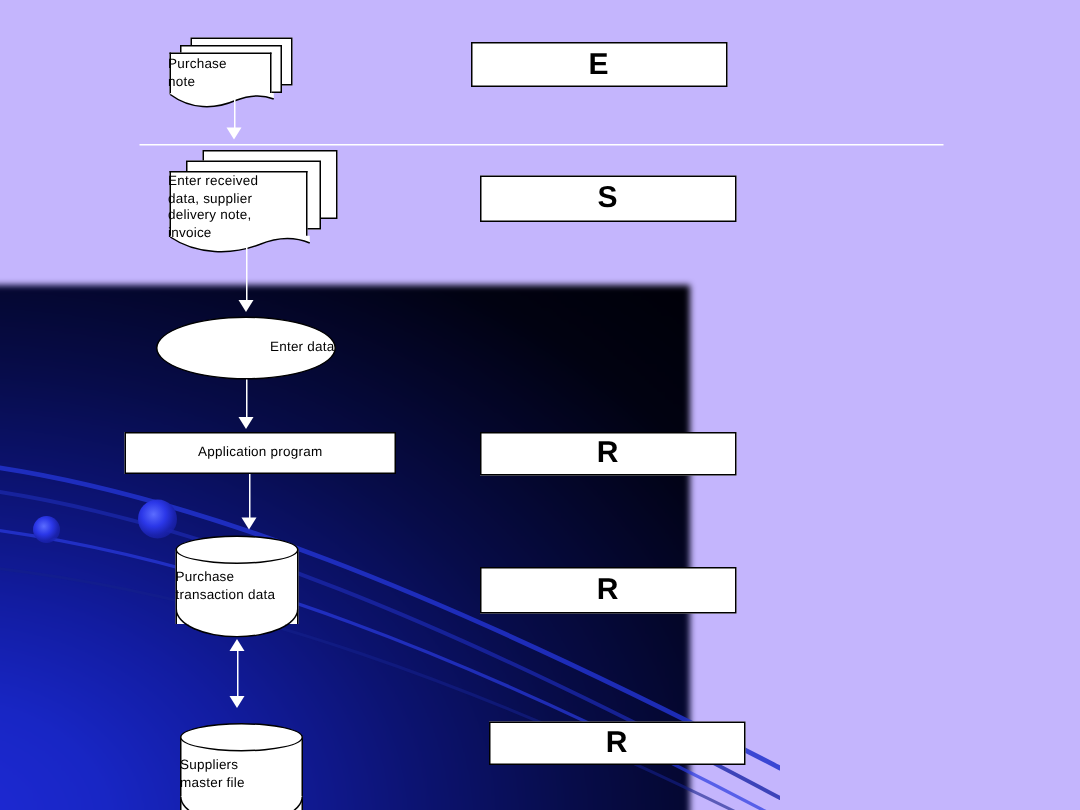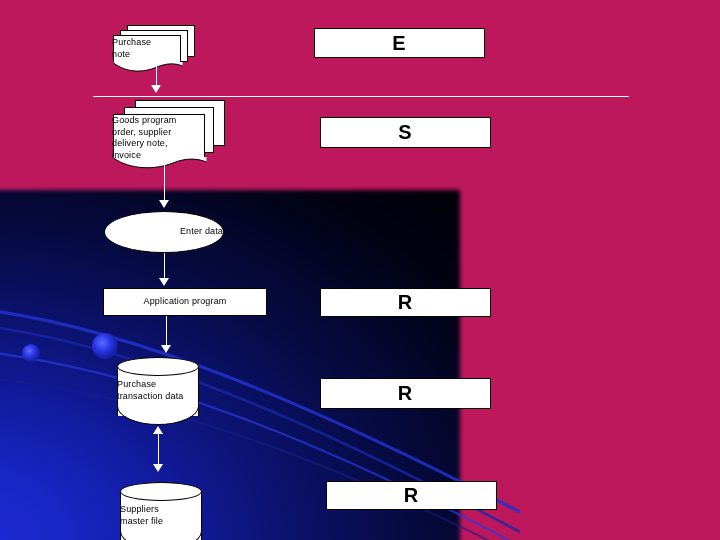--- a/index.html
+++ b/index.html
@@ -7,21 +7,21 @@
     padding: 0;
     background: #000000;
   }
   body {
     font-family: "Liberation Sans", sans-serif;
   }
   #slide {
     position: relative;
     width: 720px;
     height: 540px;
-    background: #be185d;
+    background: #c4b5fd;
     overflow: hidden;
   }
 
   
   .bg-layer {
     position: absolute;
     inset: 0;
     pointer-events: none;
   }
   .bg-glow {
@@ -238,38 +238,38 @@
 
   <div class="docstack" style="left:113px; top:100px; width:110px; height:72px;">
     <div class="sheet back2" style="left:22px; top:0px; width:90px; height:46px;"></div>
     <div class="sheet" style="left:11px; top:7px; width:90px; height:46px;"></div>
     <div class="front" style="left:0px; top:14px; width:92px; height:44px;"></div>
     <svg class="wave" style="left:0px; top:57px; width:94px; height:14px;" viewBox="0 0 94 14" preserveAspectRatio="none">
       <path d="M0.5 1 C 18 13 42 13 60 6 C 72 1 84 1 93.5 5 L93.5 0 L0.5 0 Z" fill="#ffffff" stroke="none"></path>
       <path d="M0.5 1 C 18 13 42 13 60 6 C 72 1 84 1 93.5 5" fill="none" stroke="#000000" stroke-width="1"></path>
     </svg>
     <div class="txt" style="top:15px; left:-1px; width:94px;">
-      <span class="shape-label">Goods program</span>
-      <span class="shape-label">order, supplier</span>
+      <span class="shape-label">Enter received</span>
+      <span class="shape-label">data, supplier</span>
       <span class="shape-label">delivery note,</span>
       <span class="shape-label">invoice</span>
     </div>
   </div>
 
   <div class="conn" style="left:164px; top:160px; height:45px;"></div>
   <div class="arrowhead down" style="left:159px; top:200px;"></div>
 
   <div class="ellipse" style="left:104px; top:211px; width:120px; height:42px;">
     <span class="shape-label">Enter data</span>
   </div>
 
   <div class="conn" style="left:164px; top:253px; height:30px;"></div>
   <div class="arrowhead down" style="left:159px; top:278px;"></div>
 
-  <div class="rect" style="left:83px; top:288px; width:164px; height:28px;margin-left:20px;">
+  <div class="rect" style="left:83px; top:288px; width:181px; height:28px;">
     <span class="shape-label">Application program</span>
   </div>
 
   <div class="conn" style="left:166px; top:316px; height:34px;"></div>
   <div class="arrowhead down" style="left:161px; top:345px;"></div>
 
   <div class="cylinder" style="left:117px; top:357px; width:82px; height:68px;">
     <div class="body"></div>
     <div class="cap bottom"></div>
     <div class="cap top"></div>

